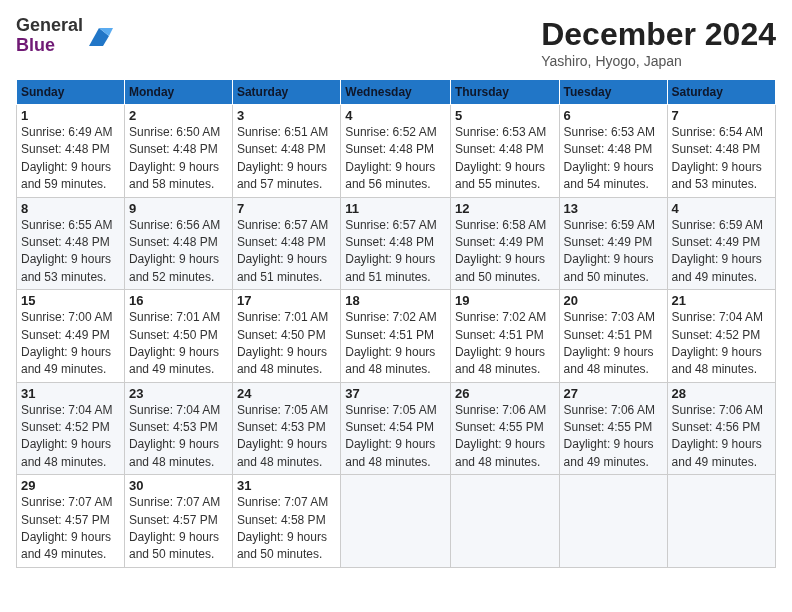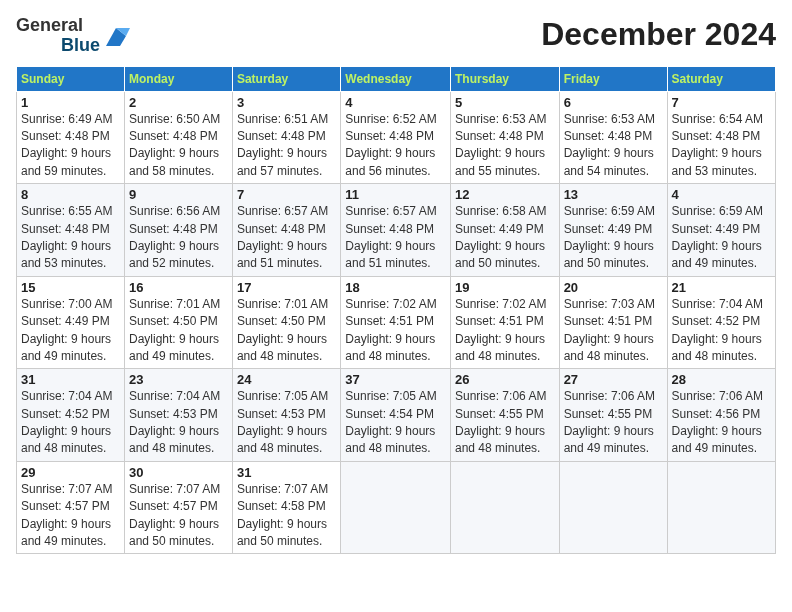--- a/index.html
+++ b/index.html
@@ -24,21 +24,21 @@
     .logo {
       display: flex;
       align-items: center;
     }
     .logo-text {
       font-size: 18px;
       font-weight: bold;
       line-height: 1.1;
     }
     .logo-text .general { color: #333; }
-    .logo-text .blue { color: #0c4a6e; margin-left: 45px; }
+    .logo-text .blue { color: #701a75; }
     .logo-icon {
       width: 28px;
       height: 28px;
       margin-left: 2px;
     }
     .title-block {
       text-align: left;
     }
     .month-title {
       font-size: 32px;
@@ -49,21 +49,21 @@
       font-size: 14px;
       color: #555;
     }
     .calendar {
       width: 100%;
       border-collapse: collapse;
       font-size: 10.5px;
     }
     .calendar th {
       background: #2176c7;
-      color: #bef264;
+      color: #0f172a;
       padding: 5px 4px;
       text-align: left;
       font-size: 12px;
       font-weight: bold;
       border: 1px solid #fff;
     }
     .calendar td {
       border: 1px solid #ccc;
       vertical-align: top;
       padding: 3px 4px;
@@ -102,32 +102,33 @@
           <span class="blue">Blue</span>
         </div>
       </div>
       <svg class="logo-icon" viewBox="0 0 28 28">
         <polygon points="4,24 14,6 24,14 18,24" fill="#2176c7"></polygon>
         <polygon points="14,6 24,14 28,6" fill="#5aabf0"></polygon>
       </svg>
     </div>
     <div class="title-block">
       <div class="month-title">December 2024</div>
+      <div class="location">Yashiro, Hyogo, Japan</div>
     </div>
   </div>
 
   <table class="calendar">
     <thead>
       <tr>
         <th>Sunday</th>
         <th>Monday</th>
         <th>Saturday</th>
         <th>Wednesday</th>
         <th>Thursday</th>
-        <th>Friday</th>
+        <th>Tuesday</th>
         <th>Saturday</th>
       </tr>
     </thead>
     <tbody id="calendar-body">
     <tr>
           <td><span class="day-num">1</span>
 <span class="day-info">Sunrise: 6:49 AM<br>Sunset: 4:48 PM<br>Daylight: 9 hours and 59 minutes.</span></td>
           <td><span class="day-num">2</span>
 <span class="day-info">Sunrise: 6:50 AM<br>Sunset: 4:48 PM<br>Daylight: 9 hours and 58 minutes.</span></td>
           <td><span class="day-num">3</span>

